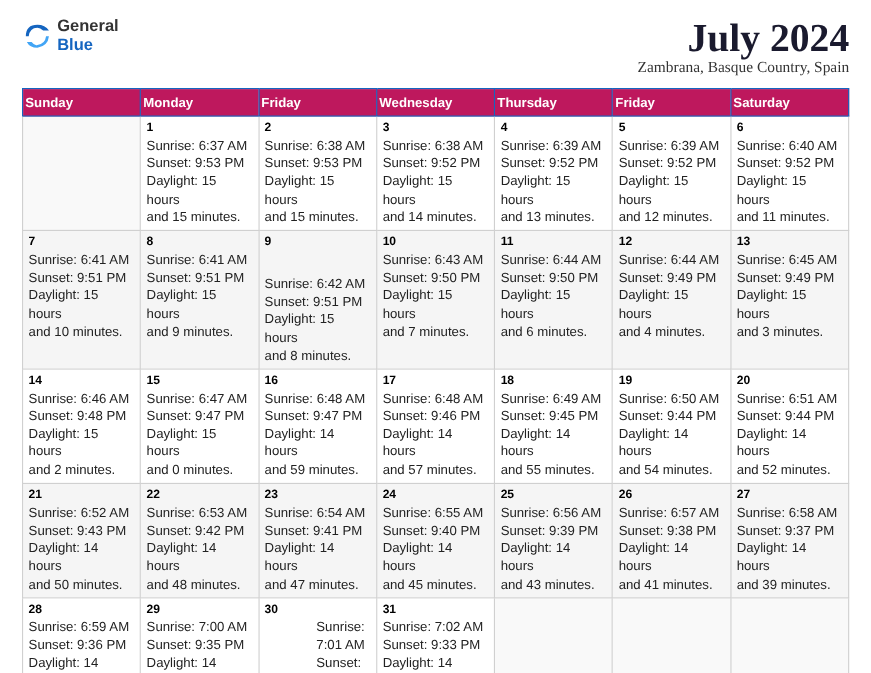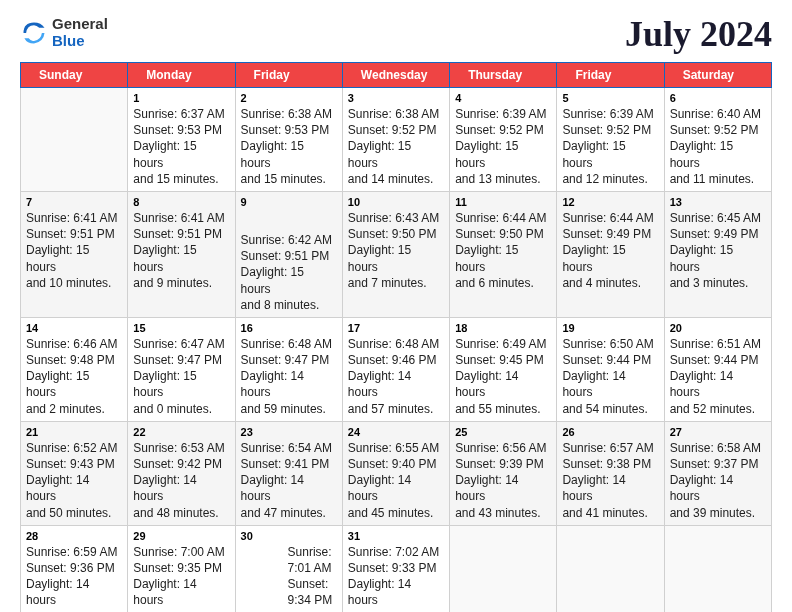--- a/index.html
+++ b/index.html
@@ -54,24 +54,24 @@
       color: #333;
       margin-top: 2px;
     }
     .calendar {
       flex: 1;
       border-collapse: collapse;
       width: 100%;
       font-size: 10.5px;
     }
     .calendar th {
-      background-color: #ef4444;
+      background-color: #be185d;
       color: #fff;
       text-align: left;
-      padding: 5px 18px;
+      padding: 5px 2px;
       font-size: 12px;
       font-weight: bold;
       border: 1px solid #1565c0;
     }
     .calendar td {
       border: 1px solid #d0d0d0;
       vertical-align: top;
       padding: 4px 5px;
       width: calc(100% / 7);
       height: 82px;
@@ -108,20 +108,21 @@
         <path d="M4 16 Q4 4 16 4 Q24 4 28 10 L22 10 Q19 7 16 7 Q8 7 7 16 Z" fill="#1565c0"></path>
         <path d="M16 16 L28 16 Q27 26 16 28 Q8 28 5 22 L10 22 Q13 26 16 25 Q24 24 25 16 Z" fill="#42a5f5"></path>
       </svg>
       <div class="logo-text">
         <span class="logo-general">General</span><br>
         <span class="logo-blue">Blue</span>
       </div>
     </div>
     <div class="title-block">
       <div class="month-title">July 2024</div>
+      <div class="location">Zambrana, Basque Country, Spain</div>
     </div>
   </div>
 
   <table class="calendar">
     <thead>
       <tr>
         <th>Sunday</th>
         <th>Monday</th>
         <th>Friday</th>
         <th>Wednesday</th>

